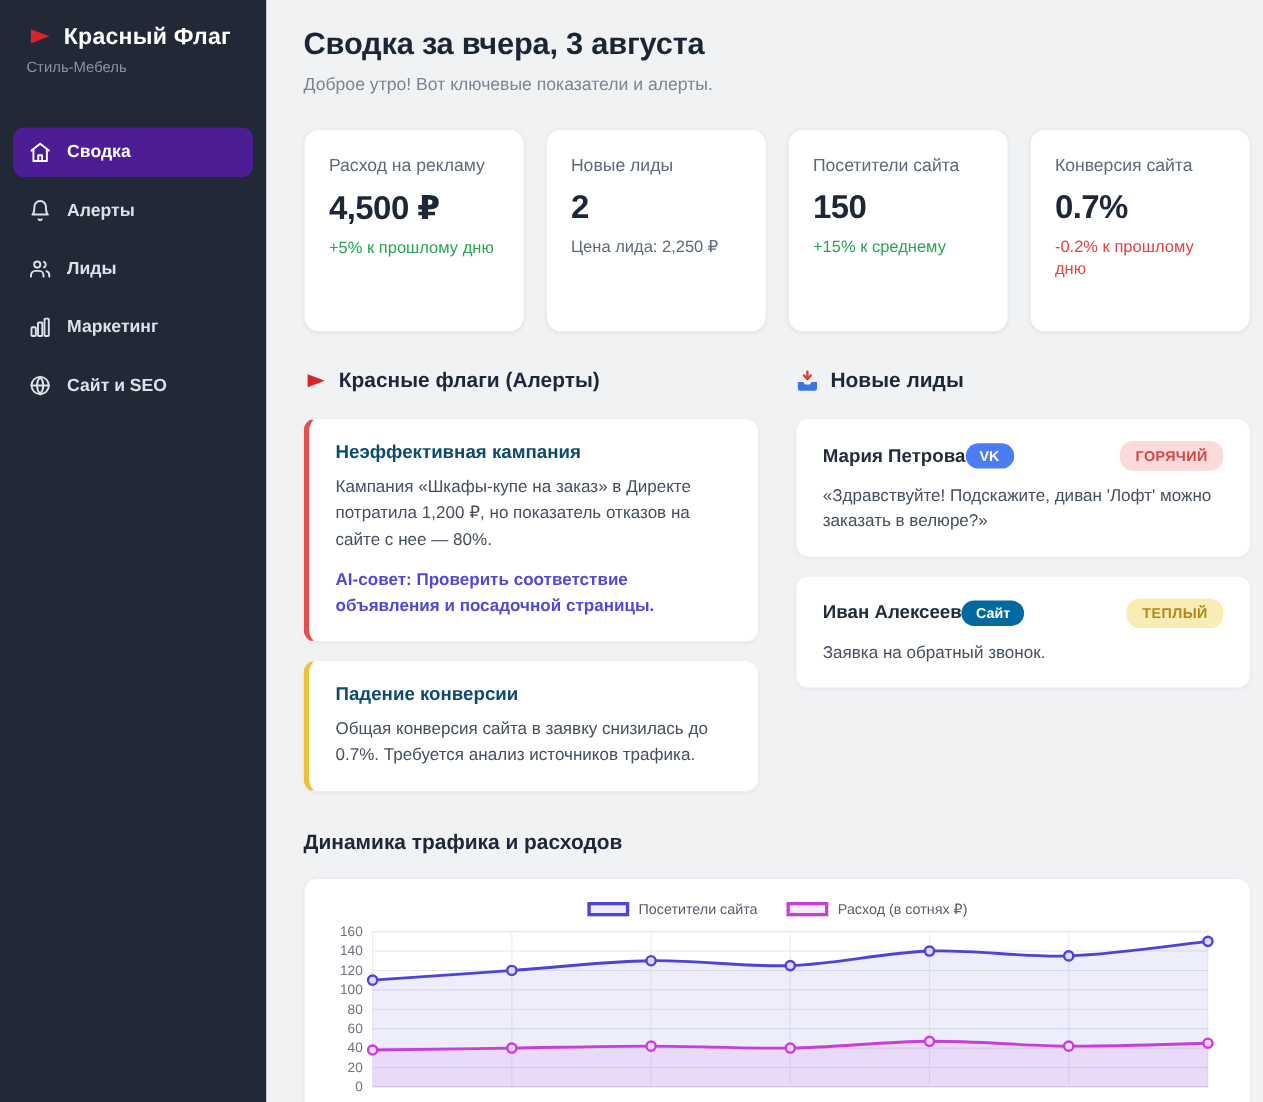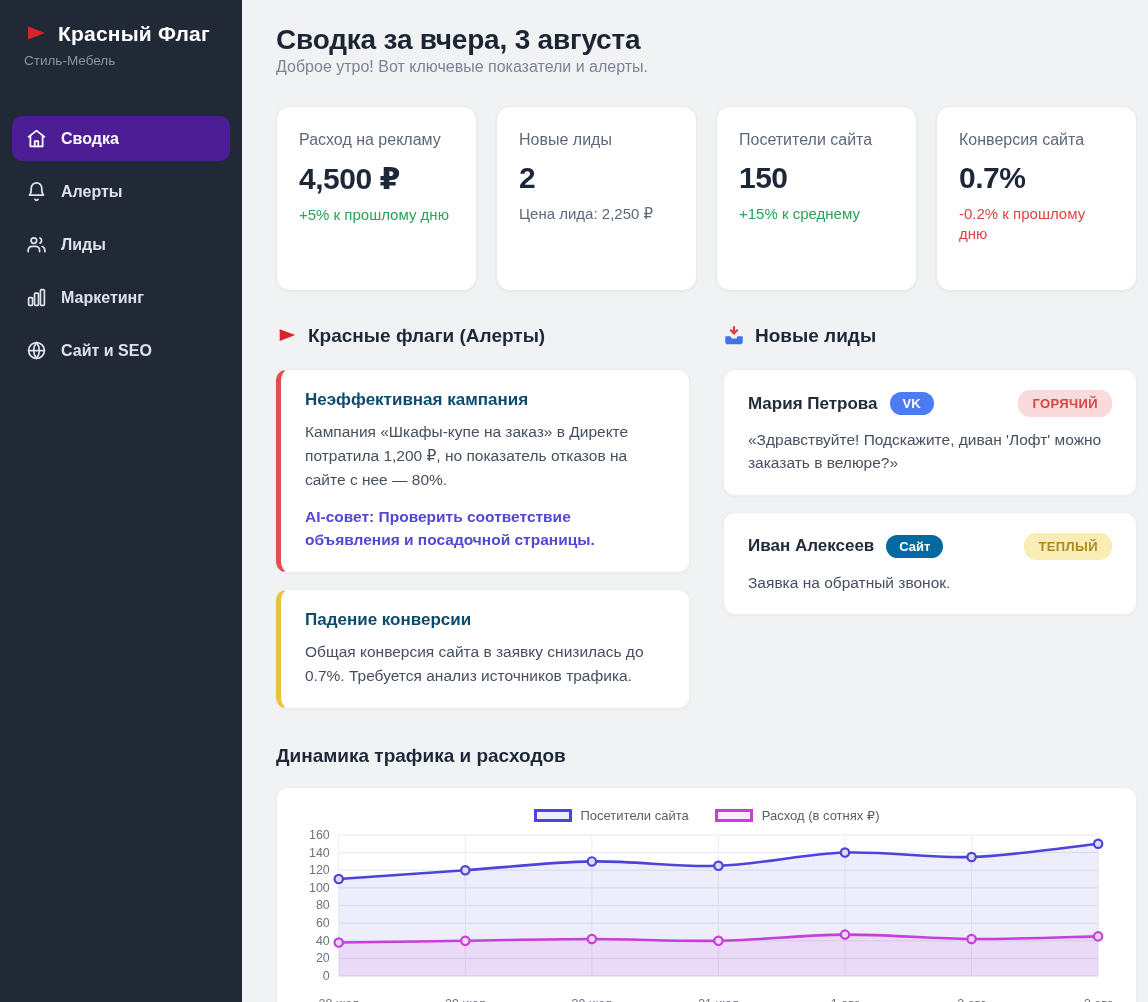--- a/index.html
+++ b/index.html
@@ -26,21 +26,21 @@
     padding: 12px 14px; border-radius: 10px;
     color: #dde2ea; font-size: 16px; font-weight: 600; cursor: pointer;
   }
   .nav-item[data-active="true"] { background: #4c1d95; color: #ffffff; }
   .nav-icon { width: 21px; height: 21px; display: inline-flex; }
   .nav-icon svg { width: 21px; height: 21px; }
 
   
   .main { flex: 1; padding: 24px 11px 20px 34px; overflow: hidden; }
   .page-title { font-size: 28px; font-weight: 800; color: #1c2533; letter-spacing: -.2px; }
-  .page-subtitle { margin-top: 2px; font-size: 16px; color: #7b8494; }
+  .page-subtitle { margin-top: 13px; font-size: 16px; color: #7b8494; }
 
   
   .kpi-grid { display: grid; grid-template-columns: repeat(4, 1fr); gap: 19px; margin-top: 30px; }
   .kpi-card {
     background: #fff; border: 1px solid #e9ebef; border-radius: 14px;
     padding: 22px; min-height: 185px;
     box-shadow: 0 1px 3px rgba(20,25,40,.05);
   }
   .kpi-label { font-size: 16px; color: #5d6878; line-height: 1.35; }
   .kpi-value { margin-top: 10px; font-size: 30px; font-weight: 800; color: #1d2738; letter-spacing: -.5px; }
@@ -65,21 +65,21 @@
   .alert-title { font-size: 17px; font-weight: 800; color: #0c4a6e; margin-bottom: 10px; }
   .alert-body { font-size: 15.5px; color: #454f5e; line-height: 1.55; }
   .alert-advice { margin-top: 13px; font-size: 15.5px; font-weight: 700; color: #5348d4; line-height: 1.5; }
   .alert-advice:empty { display: none; }
 
   .lead-card {
     background: #fff; border: 1px solid #eceef1; border-radius: 12px;
     padding: 20px 24px; cursor: pointer;
     box-shadow: 0 1px 3px rgba(20,25,40,.04);
   }
-  .lead-head { display: flex; align-items: center; gap: 12px; text-align: right; }
+  .lead-head { display: flex; align-items: center; gap: 0; text-align: right; }
   .lead-name { font-size: 17px; font-weight: 800; color: #222c3a; }
   .src-badge { color: #fff; font-size: 13px; font-weight: 700; padding: 4px 13px; border-radius: 999px; }
   .src-badge[data-kind="vk"]   { background: #4c7cf3; }
   .src-badge[data-kind="site"] { background: #0369a1; }
   .temp-badge { margin-left: auto; font-size: 13px; font-weight: 800; letter-spacing: .4px; padding: 6px 14px; border-radius: 12px; }
   .temp-badge[data-kind="hot"]  { background: #fadada; color: #d64545; }
   .temp-badge[data-kind="warm"] { background: #f8eeb5; color: #b0891a; }
   .lead-msg { margin-top: 11px; font-size: 15.5px; color: #454f5e; line-height: 1.5; }
 
   

